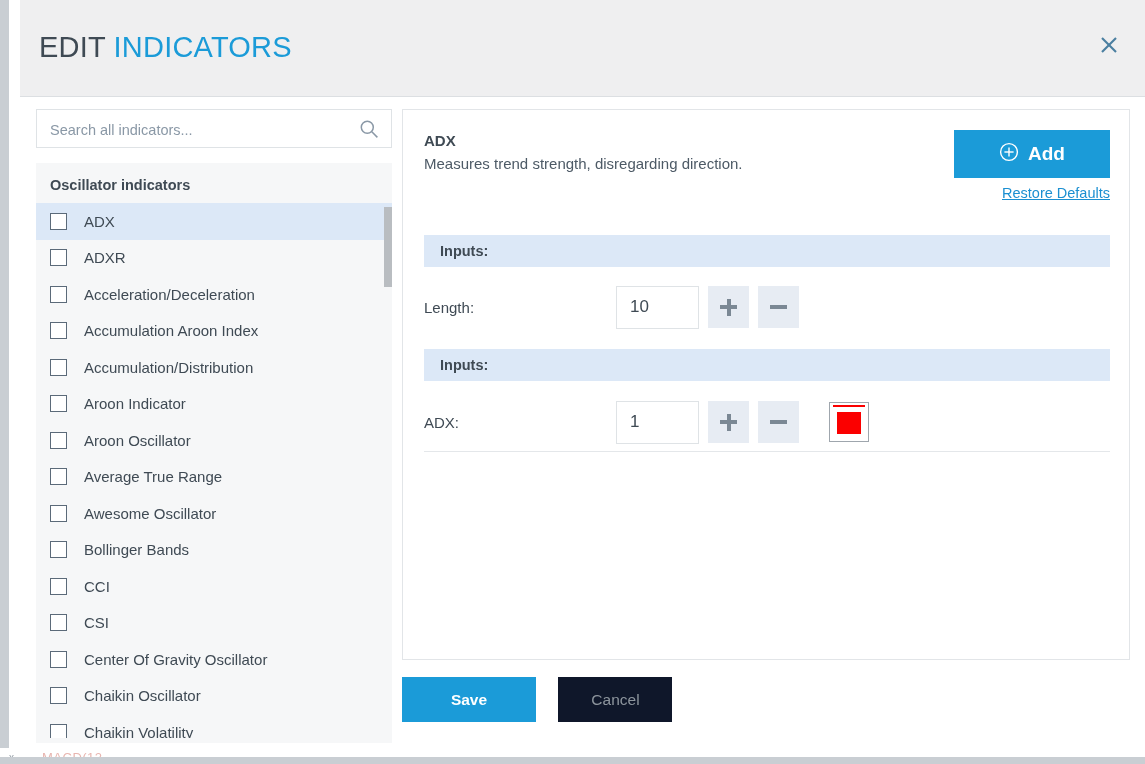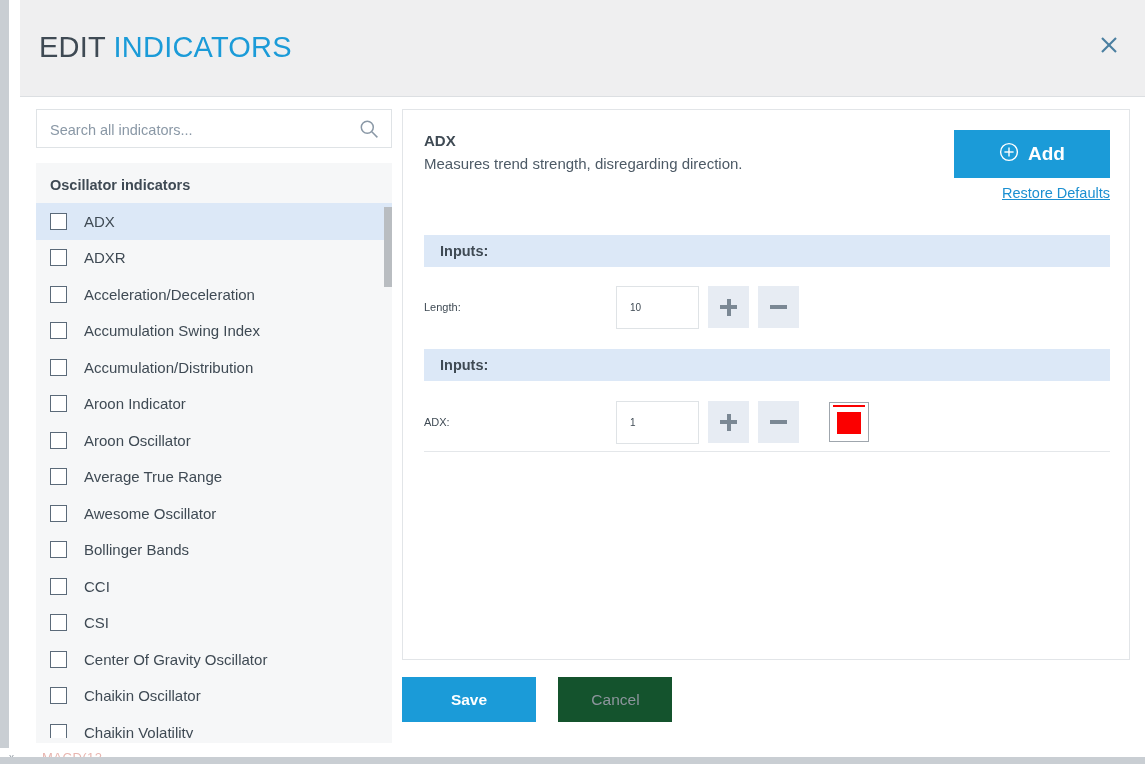--- a/index.html
+++ b/index.html
@@ -277,29 +277,29 @@
     width: 686px;
     height: 46px;
     display: flex;
     align-items: center;
   }
   .row-length { top: 174px; }
   .row-adx    { top: 289px; }
 
   .param-label {
     width: 192px;
-    font-size: 11px;
+    font-size: 15px;
     color: #3f4a54;
   }
   .num-input {
     width: 83px;
     height: 43px;
     border: 1px solid #dfe3e6;
     box-sizing: border-box;
-    font-size: 10px;
+    font-size: 17px;
     color: #3f4a54;
     padding-left: 13px;
     outline: none;
     background: #fff;
     font-family: "Liberation Sans", sans-serif;
   }
   .step-btn {
     width: 41px;
     height: 42px;
     margin-left: 9px;
@@ -362,21 +362,21 @@
     border: 0;
     font-size: 15.5px;
     font-weight: bold;
     cursor: pointer;
     font-family: "Liberation Sans", sans-serif;
   }
   .btn-cancel {
     width: 114px;
     height: 45px;
     margin-left: 18px;
-    background: #14532d;
+    background: #0f172a;
     color: #8d959d;
     border: 0;
     font-size: 15.5px;
     cursor: pointer;
     font-family: "Liberation Sans", sans-serif;
   }
 </style>
 </head>
 <body>
 
@@ -429,21 +429,21 @@
                 <div class="list-item">
                   <span class="cb"></span>
                   <span class="list-label">ADXR</span>
                 </div>
                 <div class="list-item">
                   <span class="cb"></span>
                   <span class="list-label">Acceleration/Deceleration</span>
                 </div>
                 <div class="list-item">
                   <span class="cb"></span>
-                  <span class="list-label">Accumulation Swing Index</span>
+                  <span class="list-label">Accumulation Aroon Index</span>
                 </div>
                 <div class="list-item">
                   <span class="cb"></span>
                   <span class="list-label">Accumulation/Distribution</span>
                 </div>
                 <div class="list-item">
                   <span class="cb"></span>
                   <span class="list-label">Aroon Indicator</span>
                 </div>
                 <div class="list-item">

